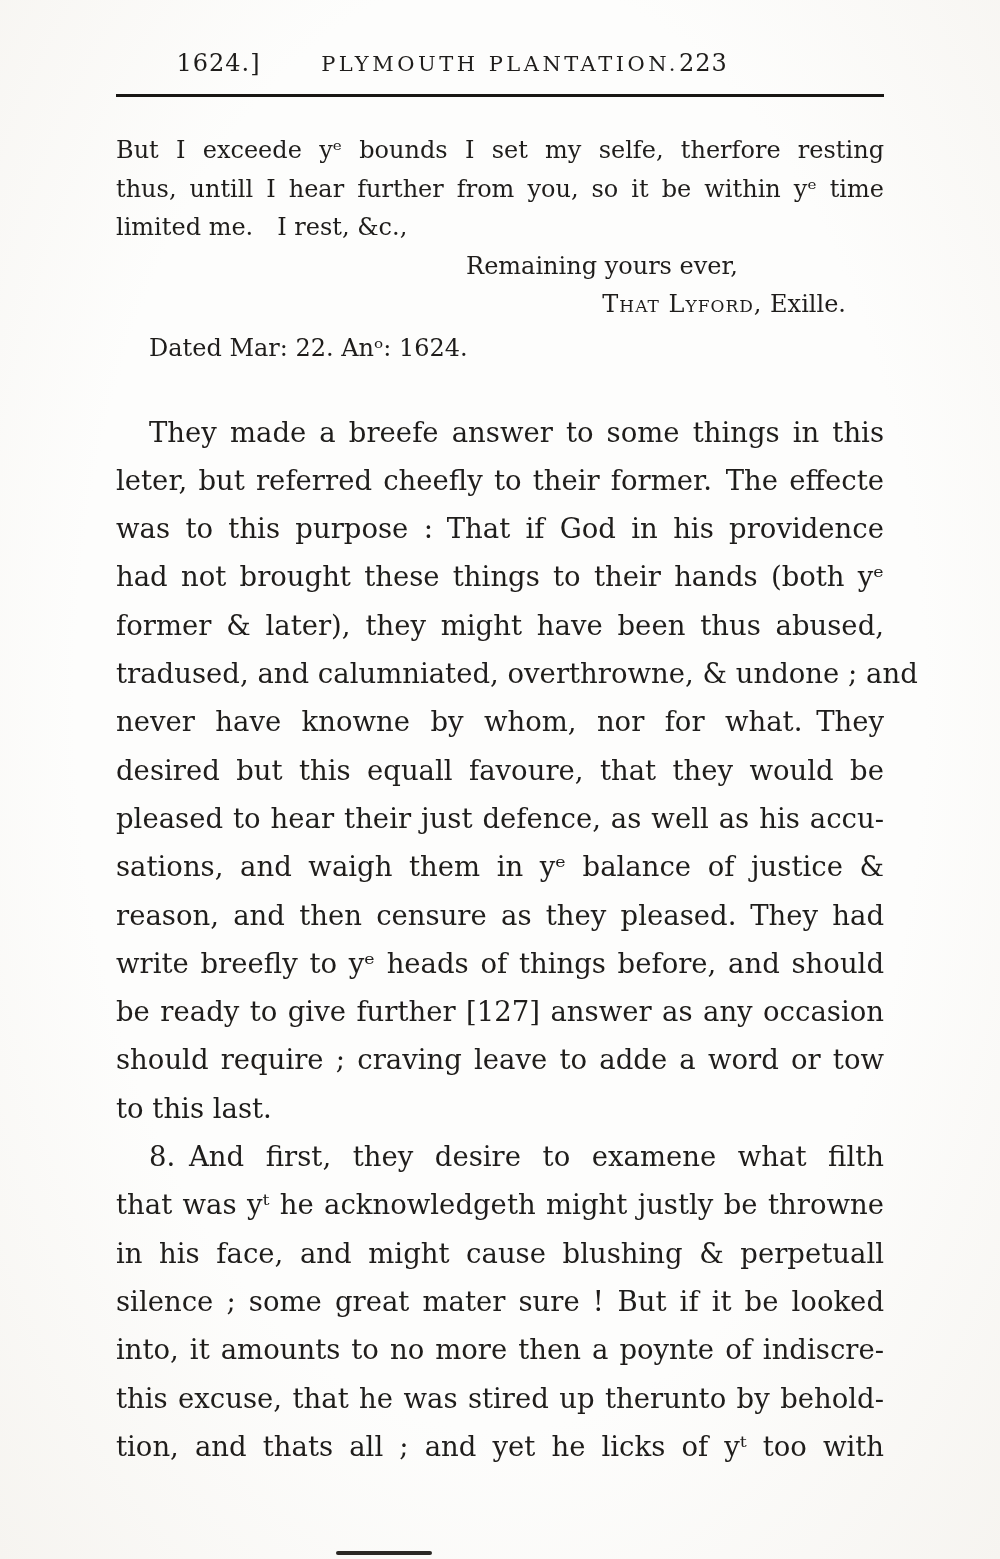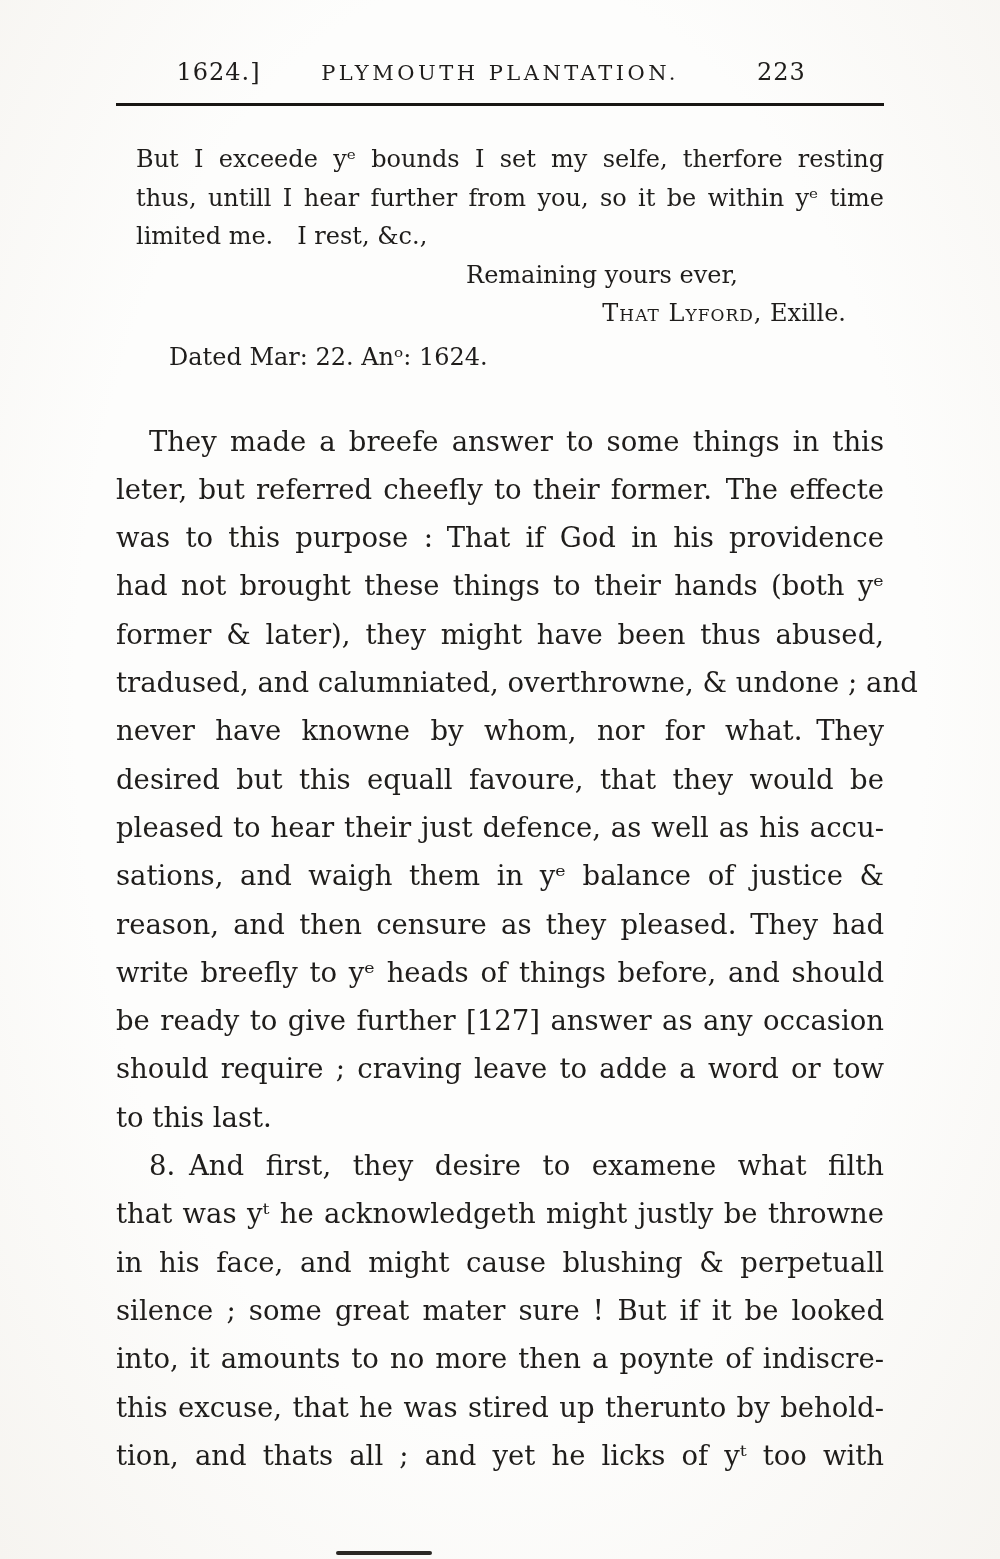--- a/index.html
+++ b/index.html
@@ -22,37 +22,37 @@
   }
   
   .header {
     display: flex;
     align-items: baseline;
     font-size: 24px;
     line-height: 30px;
   }
   .h-left  { flex: 1; text-align: center; letter-spacing: 1px; }
   .h-center{ flex: 0 0 auto; text-align: right; font-size: 21px; letter-spacing: 3.5px; }
-  .h-right { flex: 1; text-align: center; letter-spacing: 1px; margin-top: 9px; }
+  .h-right { flex: 1; text-align: left; letter-spacing: 1px; }
   .rule {
     margin-top: 15px;
     height: 3px;
     background: #181613;
     position: relative;
   }
   .rule::after { 
     content: "";
     position: absolute;
     left: 178px; top: -2px;
     width: 34px; height: 2px;
     background: #fcfbf9;
     opacity: .55;
   }
   
-  .letter { margin-top: 34px; margin-left: 20px; }
+  .letter { margin-top: 34px; }
   .letter .line {
     font-size: 24px;
     line-height: 38.6px;
     white-space: nowrap;
   }
   .jl { text-align: justify; text-align-last: justify; }
   .closing   { text-align: right; padding-right: 146px; }
   .signature { text-align: right; padding-right: 38px; }
   .sc { font-variant: small-caps; letter-spacing: 1px; }
   .dateline  { text-indent: 33px; margin-top: 5px; }

